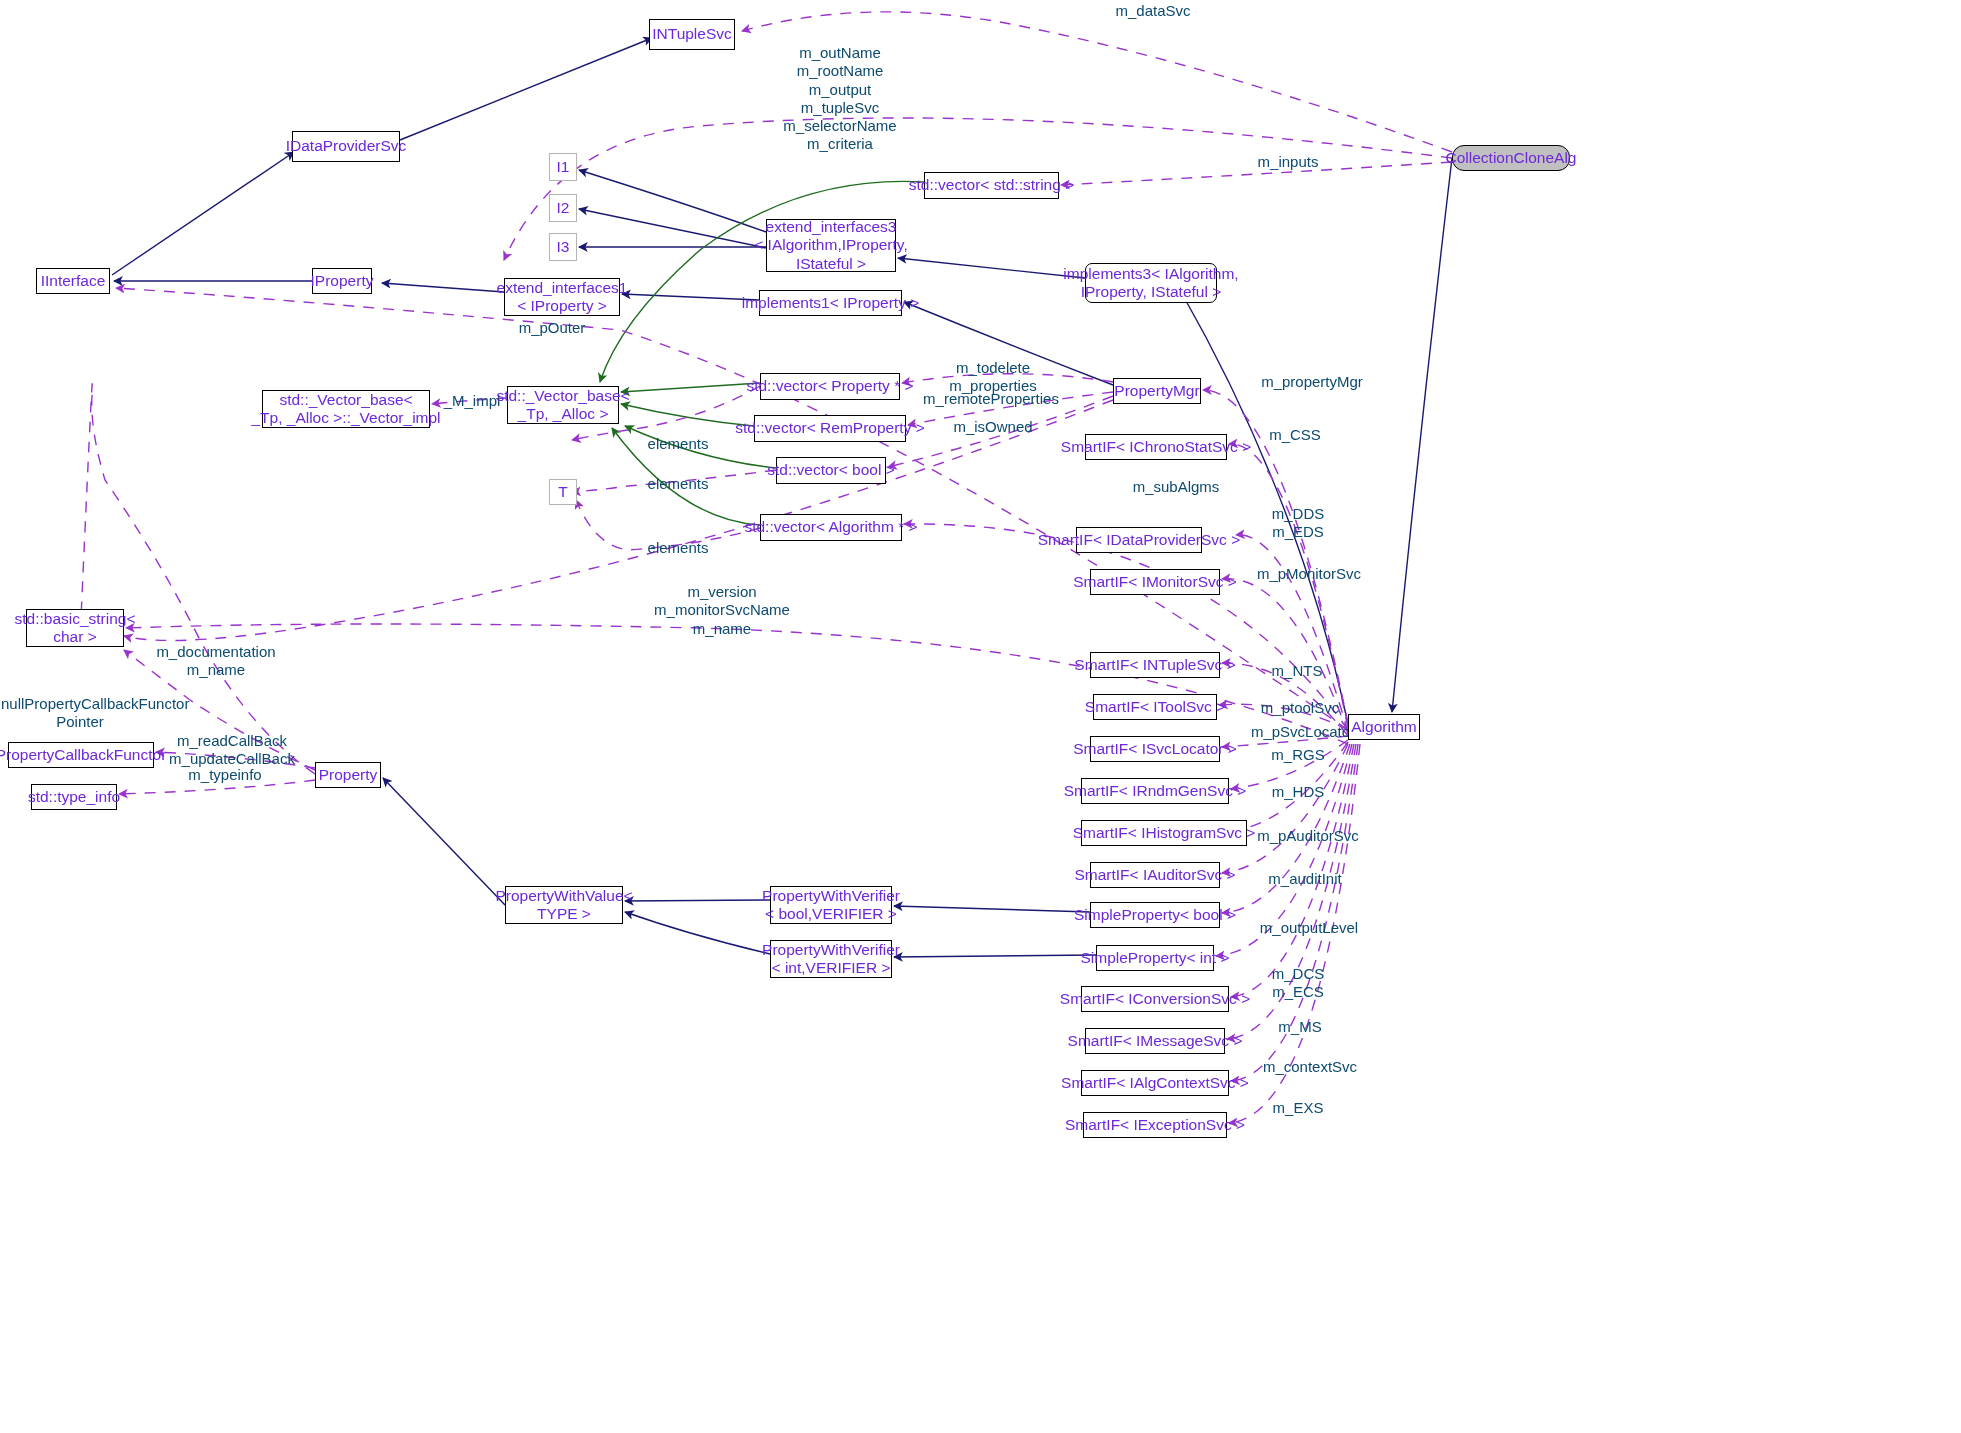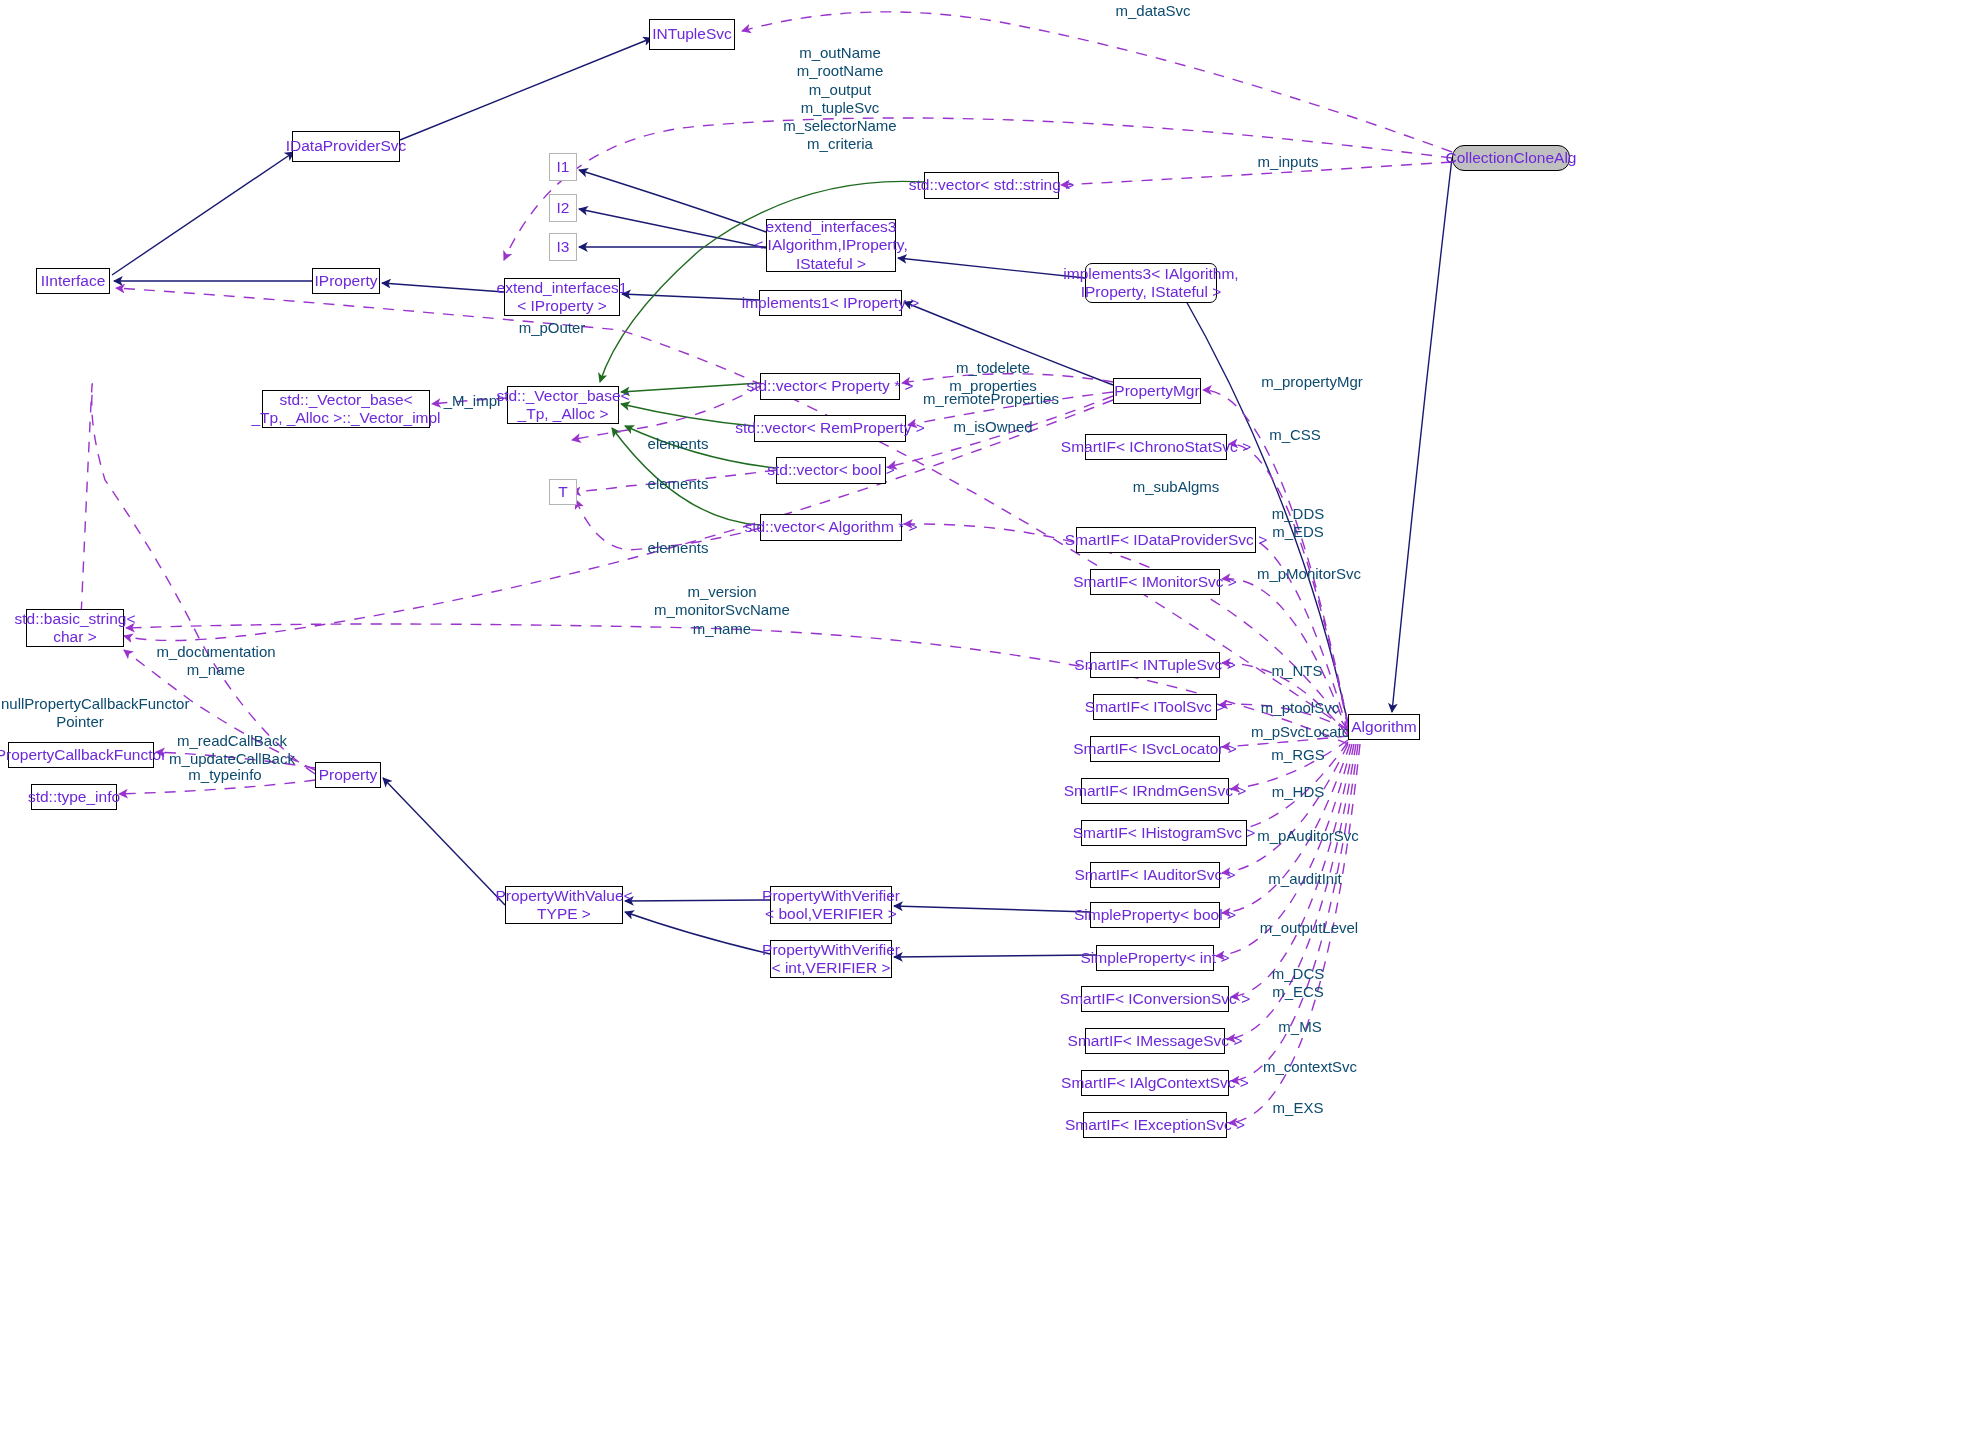--- a/index.html
+++ b/index.html
@@ -149,36 +149,36 @@
       <div class="node faint" style="left: 549px; top: 153px; width: 28px; height: 28px;">I1</div>
       <div class="node" style="left: 924px; top: 172px; width: 135px; height: 27px;">std::vector&lt; std::string &gt;</div>
       <div class="node faint" style="left: 549px; top: 194px; width: 28px; height: 28px;">I2</div>
       <div class="node faint" style="left: 549px; top: 233px; width: 28px; height: 28px;">I3</div>
       <div class="node" style="left: 766px; top: 219px; width: 130px; height: 53px;">extend_interfaces3
 &lt; IAlgorithm,IProperty,
 IStateful &gt;</div>
       <div class="node" style="left: 1085px; top: 263px; width: 132px; height: 40px; border-radius: 7px;">implements3&lt; IAlgorithm,
 IProperty, IStateful &gt;</div>
       <div class="node" style="left: 36px; top: 268px; width: 74px; height: 26px;">IInterface</div>
-      <div class="node" style="left: 312px; top: 268px; width: 68px; height: 26px;">IProperty</div>
+      <div class="node" style="left: 312px; top: 268px; width: 60px; height: 26px;">IProperty</div>
       <div class="node" style="left: 504px; top: 278px; width: 116px; height: 38px;">extend_interfaces1
 &lt; IProperty &gt;</div>
       <div class="node" style="left: 759px; top: 290px; width: 143px; height: 26px;">implements1&lt; IProperty &gt;</div>
       <div class="node" style="left: 262px; top: 390px; width: 168px; height: 38px;">std::_Vector_base&lt;
 _Tp, _Alloc &gt;::_Vector_impl</div>
       <div class="node" style="left: 507px; top: 386px; width: 112px; height: 38px;">std::_Vector_base&lt;
 _Tp, _Alloc &gt;</div>
       <div class="node" style="left: 760px; top: 373px; width: 140px; height: 27px;">std::vector&lt; Property * &gt;</div>
       <div class="node" style="left: 1113px; top: 378px; width: 88px; height: 26px;">PropertyMgr</div>
       <div class="node" style="left: 754px; top: 415px; width: 152px; height: 27px;">std::vector&lt; RemProperty &gt;</div>
       <div class="node" style="left: 1085px; top: 434px; width: 142px; height: 26px;">SmartIF&lt; IChronoStatSvc &gt;</div>
       <div class="node" style="left: 776px; top: 457px; width: 110px; height: 27px;">std::vector&lt; bool &gt;</div>
       <div class="node faint" style="left: 549px; top: 479px; width: 28px; height: 26px;">T</div>
       <div class="node" style="left: 760px; top: 514px; width: 142px; height: 27px;">std::vector&lt; Algorithm * &gt;</div>
-      <div class="node" style="left: 1076px; top: 527px; width: 180px; height: 26px;">SmartIF&lt; IDataProviderSvc &gt;</div>
+      <div class="node" style="left: 1076px; top: 527px; width: 126px; height: 26px;">SmartIF&lt; IDataProviderSvc &gt;</div>
       <div class="node" style="left: 1090px; top: 569px; width: 130px; height: 26px;">SmartIF&lt; IMonitorSvc &gt;</div>
       <div class="node" style="left: 26px; top: 609px; width: 98px; height: 38px;">std::basic_string&lt;
 char &gt;</div>
       <div class="node" style="left: 1090px; top: 652px; width: 130px; height: 26px;">SmartIF&lt; INTupleSvc &gt;</div>
       <div class="node" style="left: 1348px; top: 714px; width: 72px; height: 26px;">Algorithm</div>
       <div class="node" style="left: 1093px; top: 694px; width: 124px; height: 26px;">SmartIF&lt; IToolSvc &gt;</div>
       <div class="node" style="left: 8px; top: 742px; width: 146px; height: 26px;">PropertyCallbackFunctor</div>
       <div class="node" style="left: 1090px; top: 736px; width: 130px; height: 26px;">SmartIF&lt; ISvcLocator &gt;</div>
       <div class="node" style="left: 315px; top: 762px; width: 66px; height: 26px;">Property</div>
       <div class="node" style="left: 1081px; top: 778px; width: 148px; height: 26px;">SmartIF&lt; IRndmGenSvc &gt;</div>

